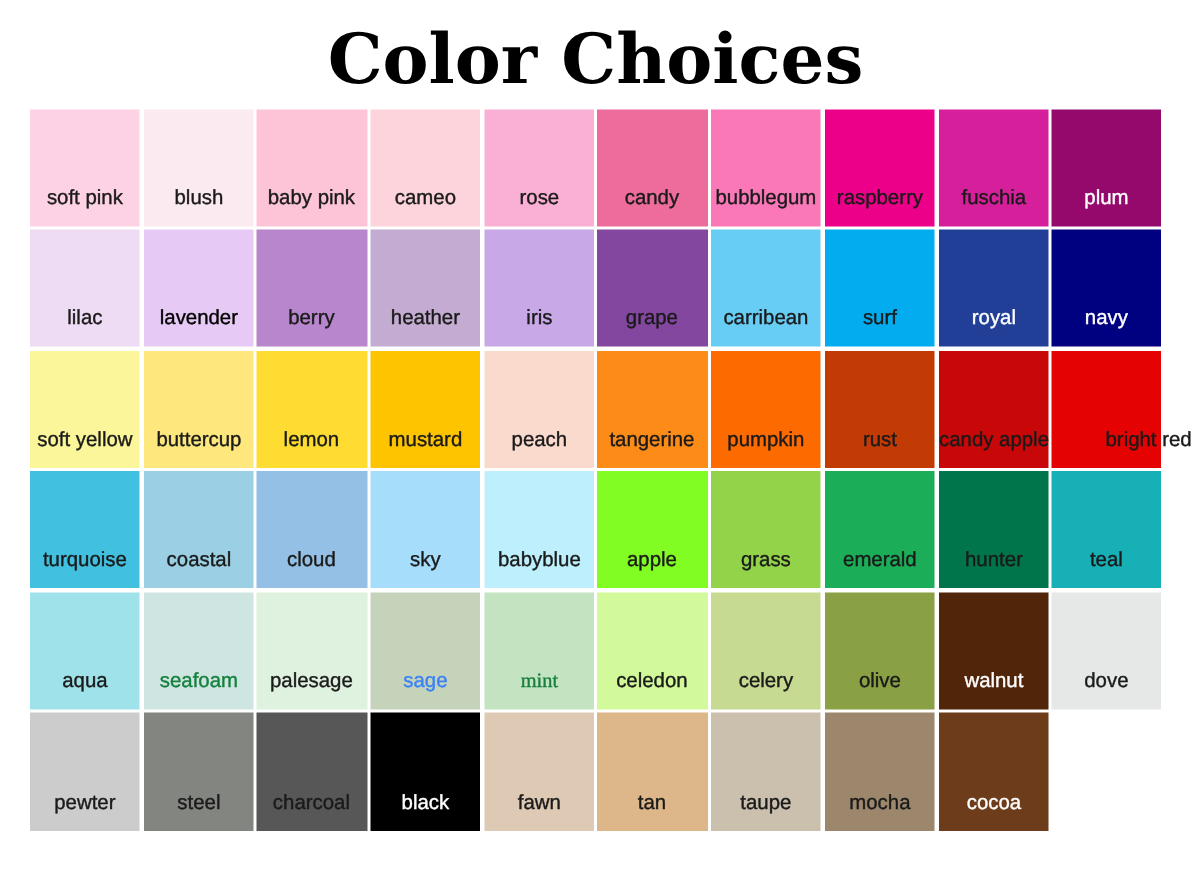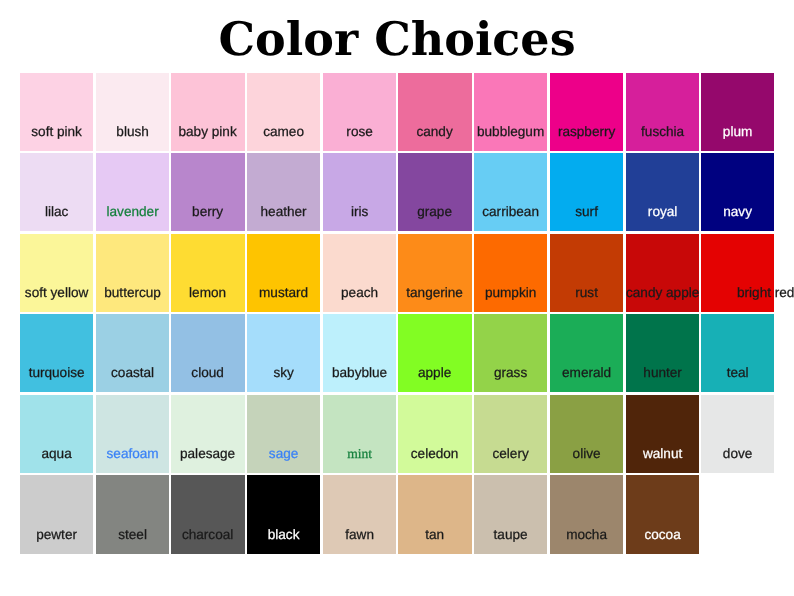--- a/index.html
+++ b/index.html
@@ -64,21 +64,21 @@
       <div class="cell">
         <div class="sw" title="#95086C" style="background: rgb(149, 8, 108);"></div>
         <div class="lbl" style="color: rgb(255, 255, 255);">plum</div>
       </div>
       <div class="cell">
         <div class="sw" title="#EDDCF3" style="background: rgb(237, 220, 243);"></div>
         <div class="lbl" style="color: rgb(26, 26, 26);">lilac</div>
       </div>
       <div class="cell">
         <div class="sw" title="#E6C9F4" style="background: rgb(230, 201, 244);"></div>
-        <div class="lbl" style="color: #15803d;">lavender</div>
+        <div class="lbl" style="color: #000000;">lavender</div>
       </div>
       <div class="cell">
         <div class="sw" title="#B886CC" style="background: rgb(184, 134, 204);"></div>
         <div class="lbl" style="color: rgb(26, 26, 26);">berry</div>
       </div>
       <div class="cell">
         <div class="sw" title="#C3ABD2" style="background: rgb(195, 171, 210);"></div>
         <div class="lbl" style="color: rgb(26, 26, 26);">heather</div>
       </div>
       <div class="cell">
@@ -184,21 +184,21 @@
       <div class="cell">
         <div class="sw" title="#17B0B6" style="background: rgb(23, 176, 182);"></div>
         <div class="lbl" style="color: rgb(26, 26, 26);">teal</div>
       </div>
       <div class="cell">
         <div class="sw" title="#A0E2EA" style="background: rgb(160, 226, 234);"></div>
         <div class="lbl" style="color: rgb(26, 26, 26);">aqua</div>
       </div>
       <div class="cell">
         <div class="sw" title="#CEE5E2" style="background: rgb(206, 229, 226);"></div>
-        <div class="lbl" style="color: #3b82f6;">seafoam</div>
+        <div class="lbl" style="color: #15803d;">seafoam</div>
       </div>
       <div class="cell">
         <div class="sw" title="#DFF1DF" style="background: rgb(223, 241, 223);"></div>
         <div class="lbl" style="color: rgb(26, 26, 26);">palesage</div>
       </div>
       <div class="cell">
         <div class="sw" title="#C5D3BA" style="background: rgb(197, 211, 186);"></div>
         <div class="lbl" style="color: #3b82f6;">sage</div>
       </div>
       <div class="cell">

